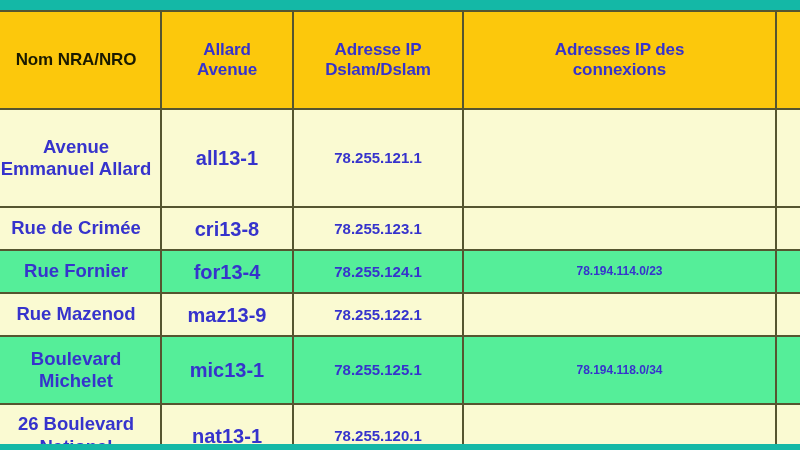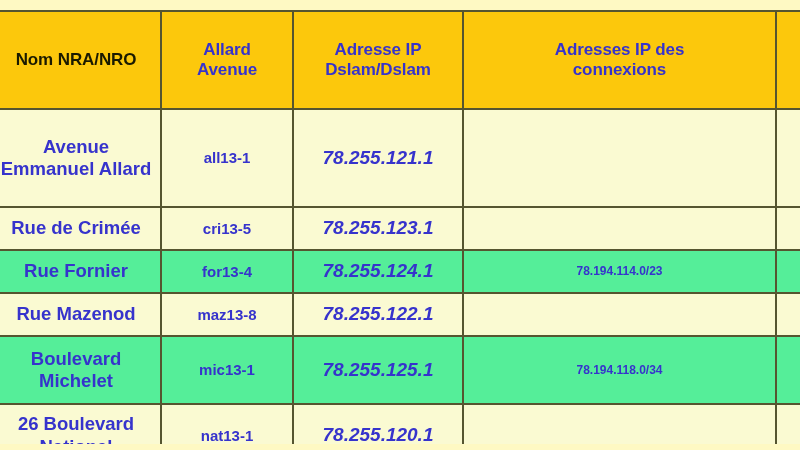--- a/index.html
+++ b/index.html
@@ -10,21 +10,21 @@
   body {
     width: 800px;
     height: 450px;
     overflow: hidden;
     font-family: "Liberation Sans", sans-serif;
   }
   .page {
     position: relative;
     width: 800px;
     height: 450px;
-    background: #fef9c3;
+    background: #14b8a6;
     overflow: hidden;
   }
   
   .table-clip {
     position: absolute;
     left: 0;
     top: 10px;
     width: 800px;
     height: 434px;
     overflow: hidden;
@@ -68,28 +68,27 @@
 
   tbody td {
     font-size: 19px;
     line-height: 1.2;
   }
   td.cell-nom {
     font-size: 18.5px;
     font-weight: bold;
   }
   td.cell-dslam {
-    font-size: 15px;
+    font-size: 20px;
     font-weight: bold;
   }
   td.cell-ip {
-    font-size: 19px;
+    font-size: 15px;
     font-weight: bold;
     color: #2b2b2b;
-    font-style: italic;
   }
   td.cell-conn {
     font-size: 12px;
     font-weight: bold;
     color: #1d1d1d;
   }
   td.cell-res {
     font-size: 12px;
     font-weight: bold;
     color: #1d1d1d;
@@ -143,37 +142,37 @@
         <tr class="row-cream r-tall">
           <td class="cell-nom">Avenue Emmanuel Allard</td>
           <td class="cell-dslam">all13-1</td>
           <td class="cell-ip">78.255.121.1</td>
           <td class="cell-conn"></td>
           <td class="cell-res"></td>
         </tr>
 
         <tr class="row-cream r-short">
           <td class="cell-nom">Rue de Crimée</td>
-          <td class="cell-dslam">cri13-5</td>
+          <td class="cell-dslam">cri13-8</td>
           <td class="cell-ip">78.255.123.1</td>
           <td class="cell-conn"></td>
           <td class="cell-res"></td>
         </tr>
 
         <tr class="row-green r-short">
           <td class="cell-nom">Rue Fornier</td>
           <td class="cell-dslam">for13-4</td>
           <td class="cell-ip">78.255.124.1</td>
           <td class="cell-conn">78.194.114.0/23</td>
           <td class="cell-res"></td>
         </tr>
 
         <tr class="row-cream r-short">
           <td class="cell-nom">Rue Mazenod</td>
-          <td class="cell-dslam">maz13-8</td>
+          <td class="cell-dslam">maz13-9</td>
           <td class="cell-ip">78.255.122.1</td>
           <td class="cell-conn"></td>
           <td class="cell-res"></td>
         </tr>
 
         <tr class="row-green r-mid">
           <td class="cell-nom">Boulevard Michelet</td>
           <td class="cell-dslam">mic13-1</td>
           <td class="cell-ip">78.255.125.1</td>
           <td class="cell-conn">78.194.118.0/34</td>

